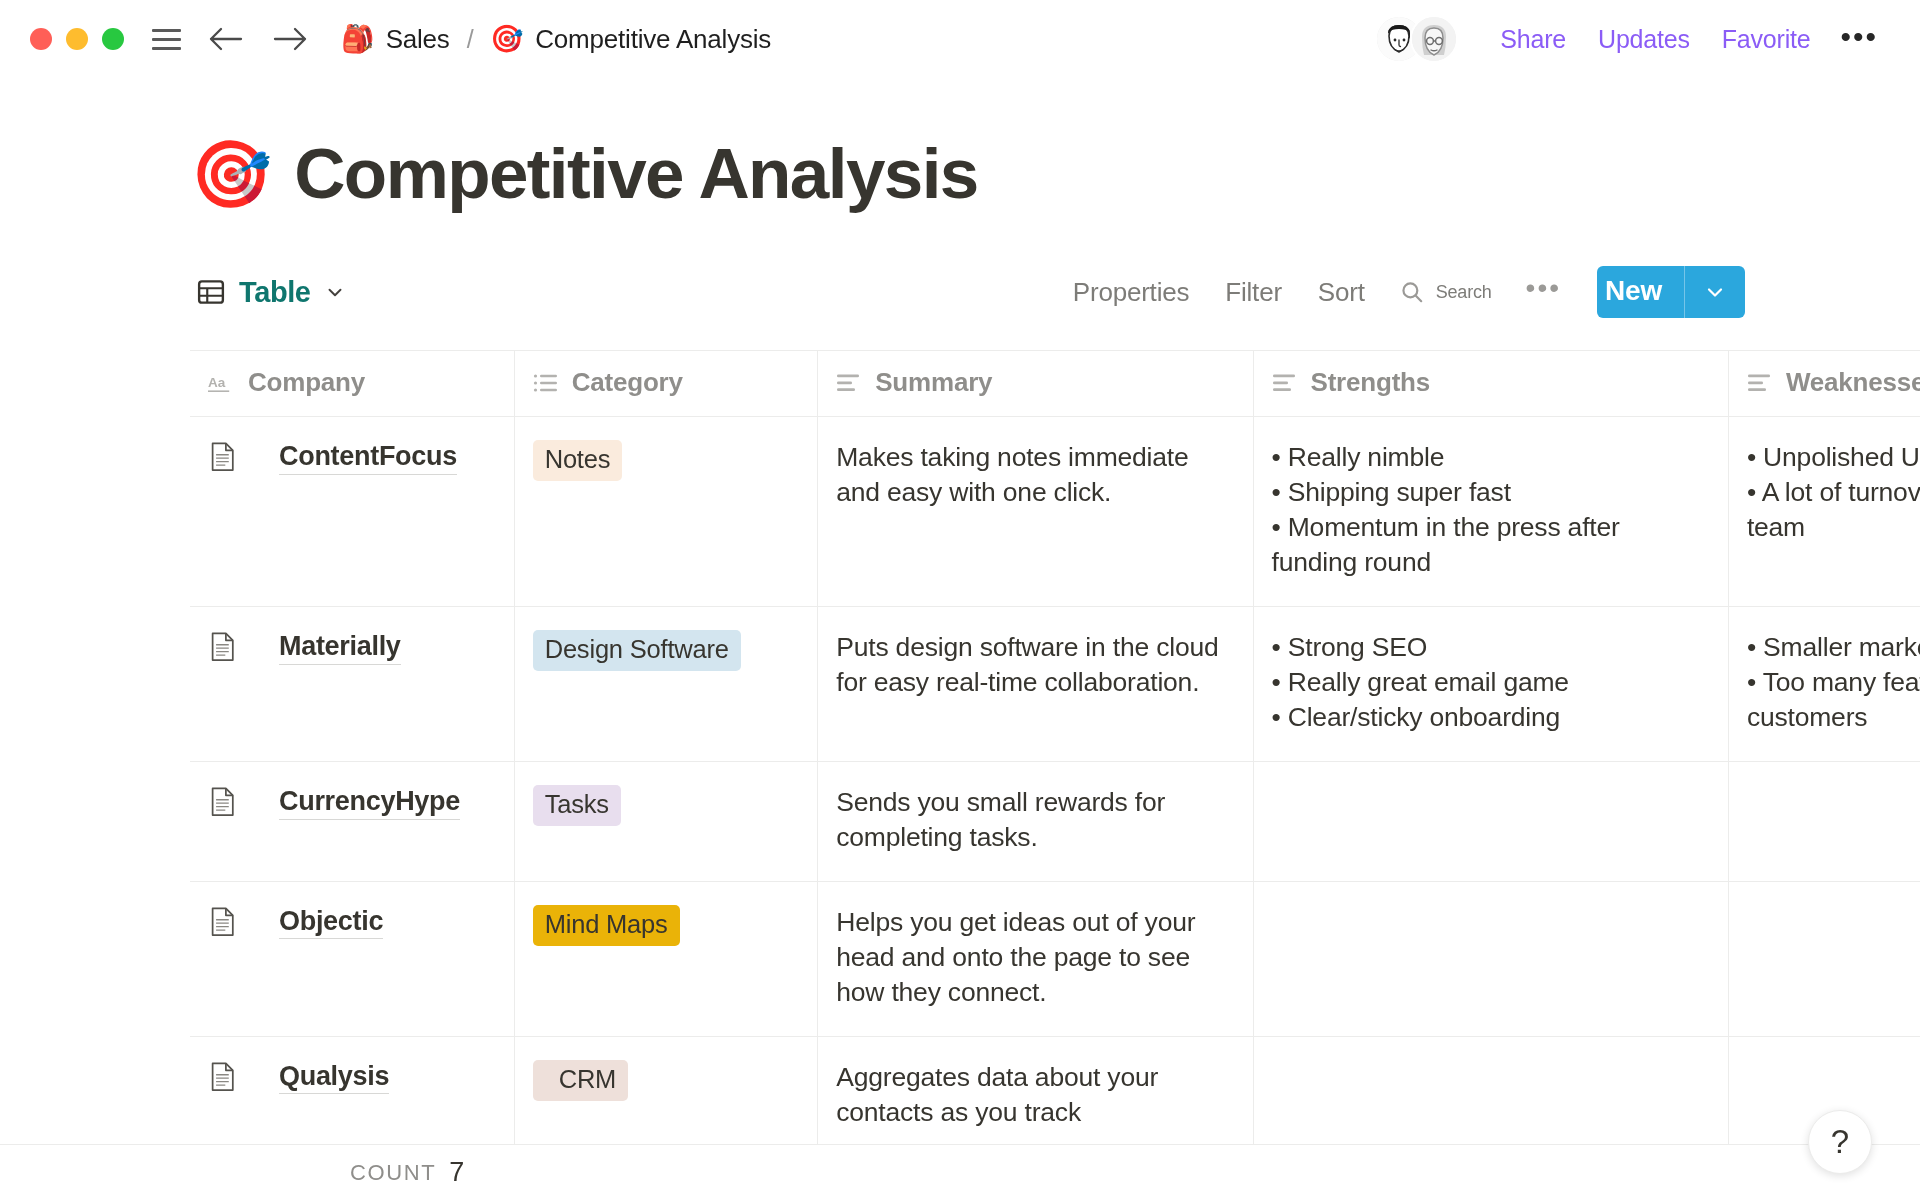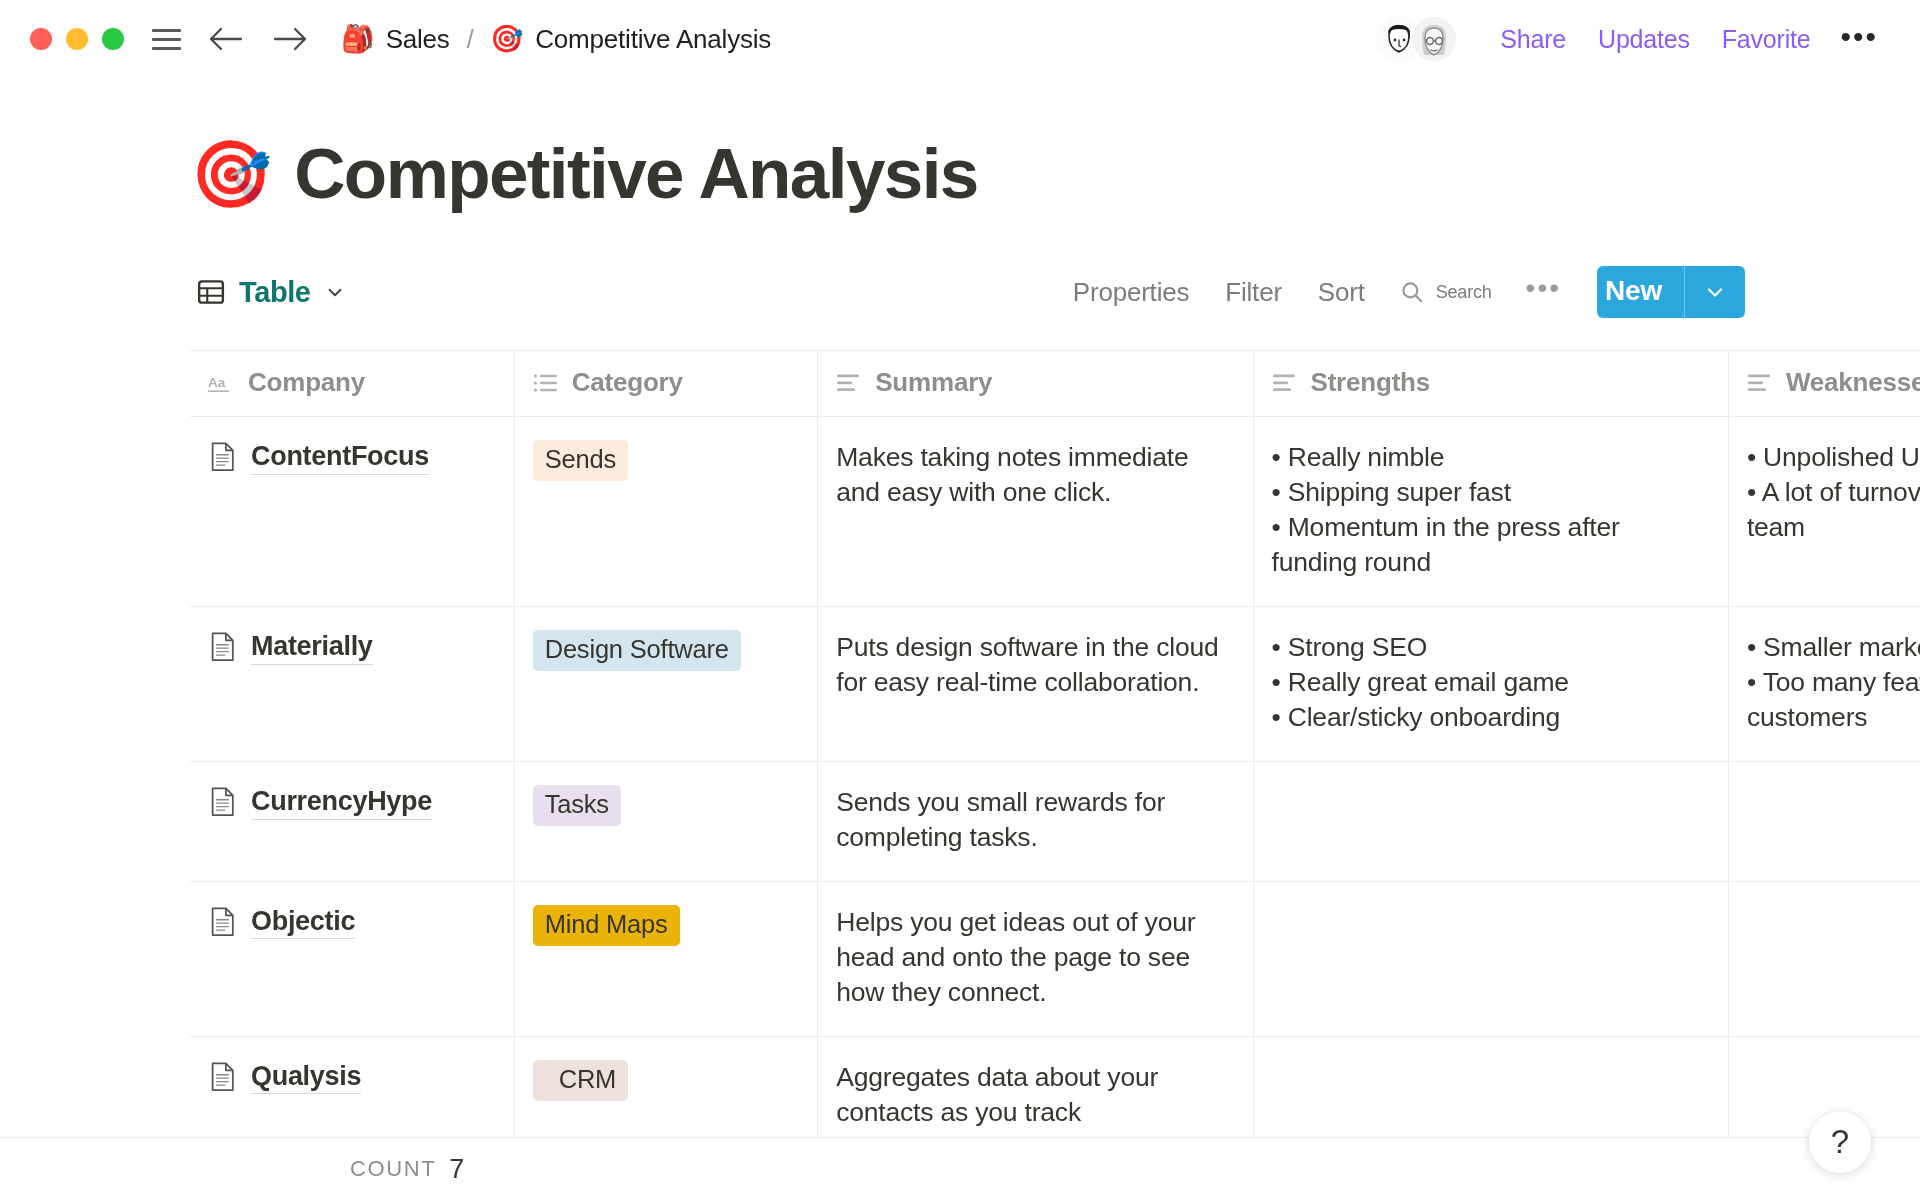--- a/index.html
+++ b/index.html
@@ -115,32 +115,32 @@
 
   td.cell { padding: 23px 18px 26px 18px; }
   td.cell:first-child { padding-left: 20px; }
   .cell-text { font-size: 26.5px; line-height: 1.32; color: #37352f; letter-spacing: -0.2px; white-space: pre-line; }
 
   .title-cell { display: flex; align-items: flex-start; gap: 15px; }
   .page-icon { flex: none; margin-top: 2px; }
   .entry-name {
     font-size: 27px; font-weight: bold; color: #37352f;
     border-bottom: 1.5px solid #d8d8d6; line-height: 1.25;
-    letter-spacing: -0.3px; cursor: pointer;
+    letter-spacing: -0.3px; cursor: pointer; margin-left: 28px;
   }
 
   .tag {
     display: inline-block; font-size: 25.5px; color: #37352f;
     padding: 5px 12px 7px 12px; border-radius: 5px;
     line-height: 1.15; letter-spacing: -0.2px;
   }
 
   
   .footer-bar {
-    position: absolute; left: 0; right: 0; bottom: 0; height: 63px;
+    position: absolute; left: 0; right: 0; bottom: 0; height: 56px;
     background: #ffffff; border-top: 1.5px solid #ececeb;
     display: flex; align-items: center; padding-left: 350px;
   }
   .count-label { font-size: 22px; color: #8f8e8b; letter-spacing: 1.6px; }
   .count-value { font-size: 27px; color: #37352f; margin-left: 13px; }
 
   .help-btn {
     position: absolute; right: 48px; bottom: 26px;
     width: 64px; height: 64px; border-radius: 50%;
     background: #ffffff; border: 1.5px solid #ececeb;
@@ -353,21 +353,21 @@
                 <svg width="26" height="30" viewBox="0 0 22 26">
                   <path d="M2 1.2 H13.5 L19.5 7.2 V24.3 H2 Z" fill="#ffffff" stroke="#55534e" stroke-width="1.5" stroke-linejoin="round"></path>
                   <path d="M13.5 1.2 V7.2 H19.5" fill="none" stroke="#55534e" stroke-width="1.5" stroke-linejoin="round"></path>
                   <path d="M5 11 H16 M5 14 H16 M5 17 H16 M5 20 H13" stroke="#8a8883" stroke-width="1.2"></path>
                 </svg>
               </span>
               <span class="entry-name">ContentFocus</span>
             </div>
           </td>
           <td class="cell">
-            <span class="tag" style="background: rgb(250, 235, 221);">Sends</span>
+            <span class="tag" style="background: rgb(250, 235, 221);">Notes</span>
           </td>
           <td class="cell">
             <div class="cell-text">Makes taking notes immediate and easy with one click.</div>
           </td>
           <td class="cell">
             <div class="cell-text">• Really nimble
 • Shipping super fast
 • Momentum in the press after funding round</div>
           </td>
           <td class="cell">

